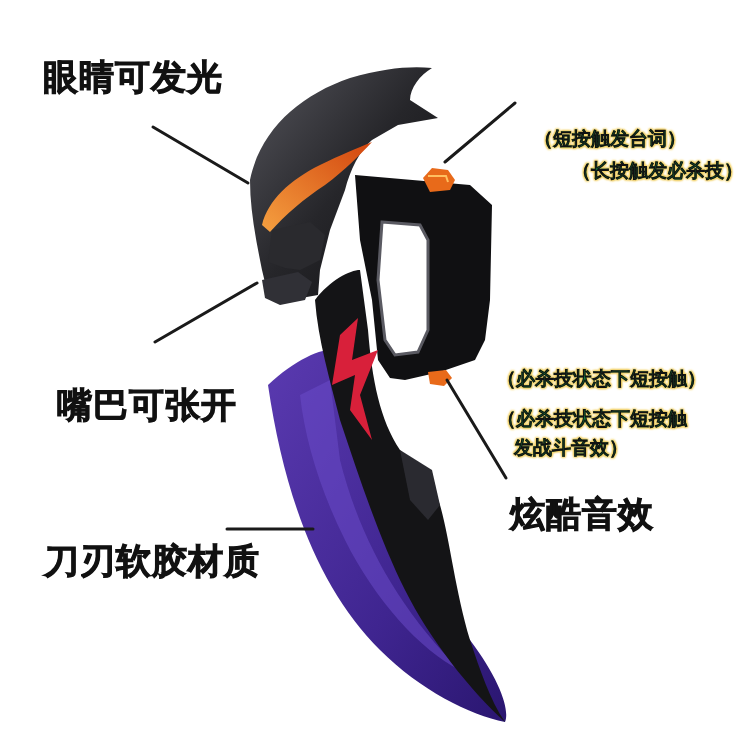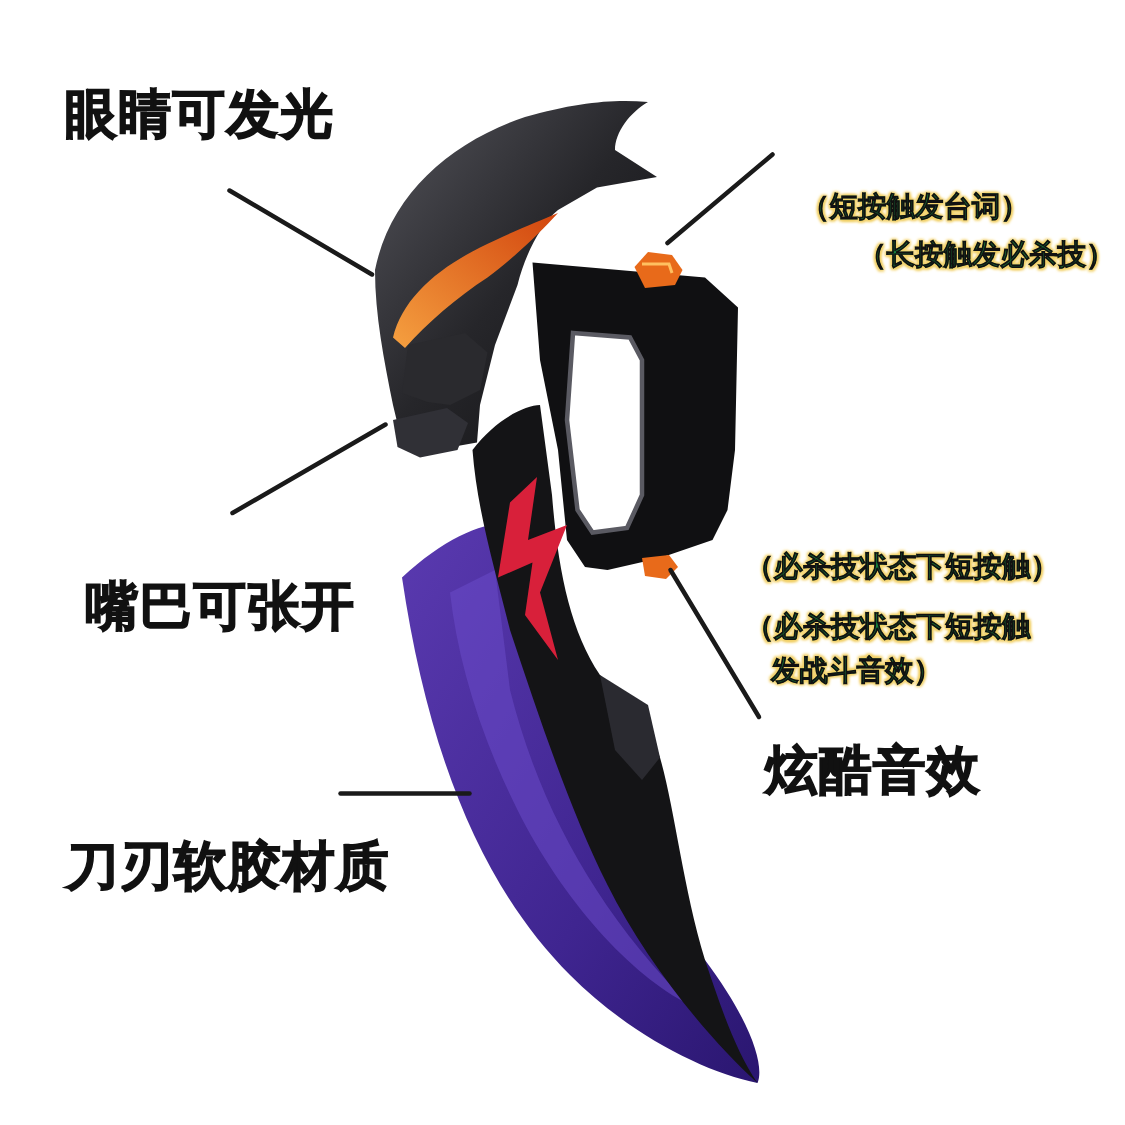--- a/index.html
+++ b/index.html
@@ -92,15 +92,15 @@
   <div class="label-big" style="left:57px; top:367px;margin-top:21px;">嘴巴可张开</div>
 
   <div class="label-note" style="left:497px; top:368px;">（必杀技状态下短按触）</div>
 
   <div class="label-note" style="left:514px; top:437px;">发战斗音效）</div>
 
   <div class="label-note" style="left:497px; top:408px;">（必杀技状态下短按触</div>
 
   <div class="label-big" style="left:510px; top:497px;">炫酷音效</div>
 
-  <div class="label-big" style="left:44px; top:561px;">刀刃软胶材质</div>
+  <div class="label-big" style="left:44px; top:544px;">刀刃软胶材质</div>
 
 </div>
 
 </body></html>

